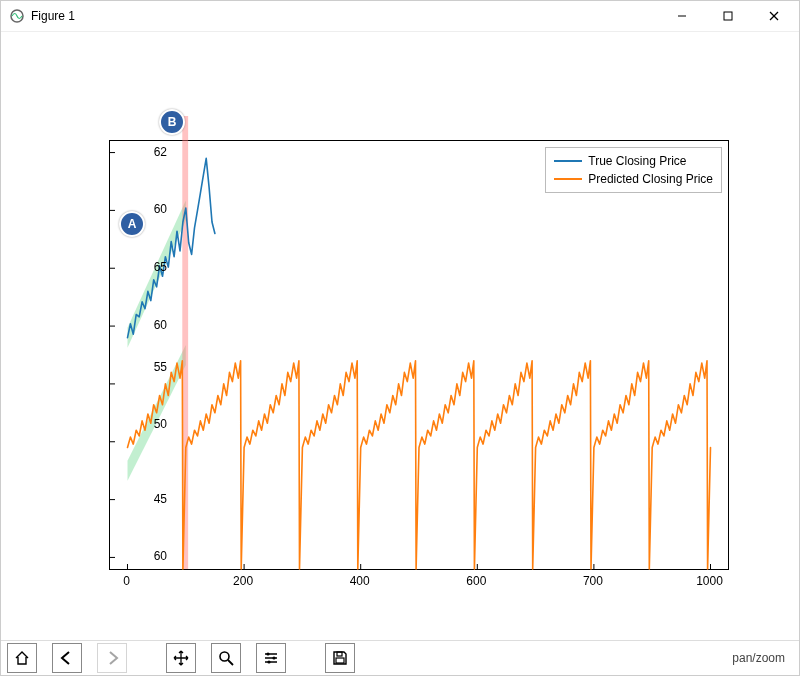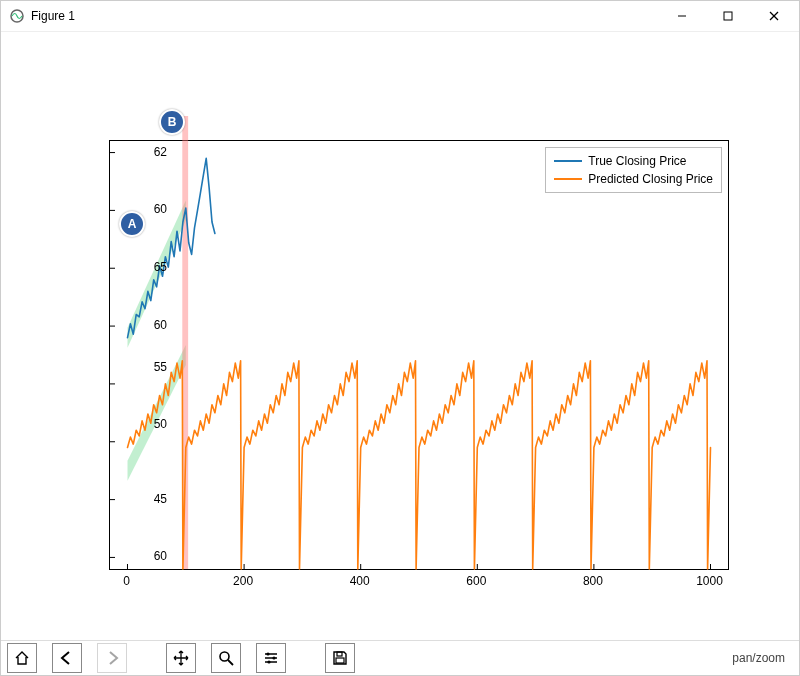--- a/index.html
+++ b/index.html
@@ -97,21 +97,21 @@
             <span class="legend-swatch" id="sw2" style="border-top-color: rgb(255, 127, 14);"></span>
             <span>Predicted Closing Price</span>
           </div>
         </div>
       </div>
       <div id="ticklabels">
           <div class="tick-label xtick" style="left:117.49056603773585px">0</div>
           <div class="tick-label xtick" style="left:234.0943396226415px">200</div>
           <div class="tick-label xtick" style="left:350.6981132075472px">400</div>
           <div class="tick-label xtick" style="left:467.3018867924528px">600</div>
-          <div class="tick-label xtick" style="left:583.9056603773586px">800</div>
+          <div class="tick-label xtick" style="left:583.9056603773586px">700</div>
           <div class="tick-label xtick" style="left:700.5094339622642px">1000</div>
           <div class="tick-label ytick" style="top:516.4324324324325px">60</div>
           <div class="tick-label ytick" style="top:458.5945945945946px">45</div>
           <div class="tick-label ytick" style="top:384px">50</div>
           <div class="tick-label ytick" style="top:327px">55</div>
           <div class="tick-label ytick" style="top:285.0810810810811px">60</div>
           <div class="tick-label ytick" style="top:227.24324324324323px">65</div>
           <div class="tick-label ytick" style="top:169.40540540540542px">60</div>
           <div class="tick-label ytick" style="top:111.56756756756755px">62</div>
         </div>

